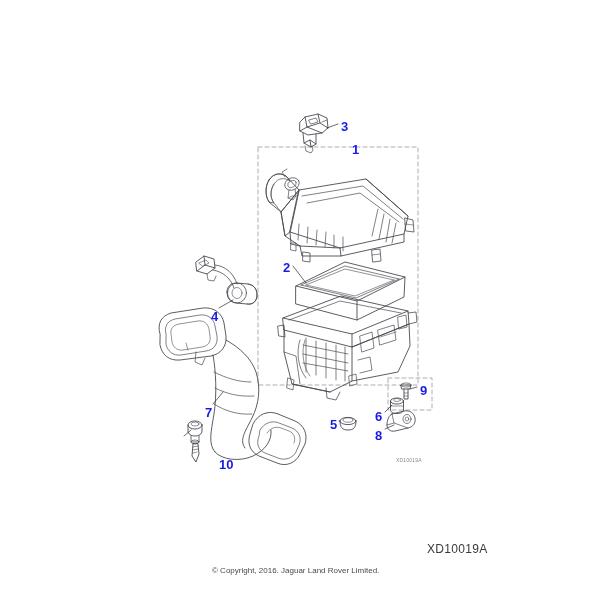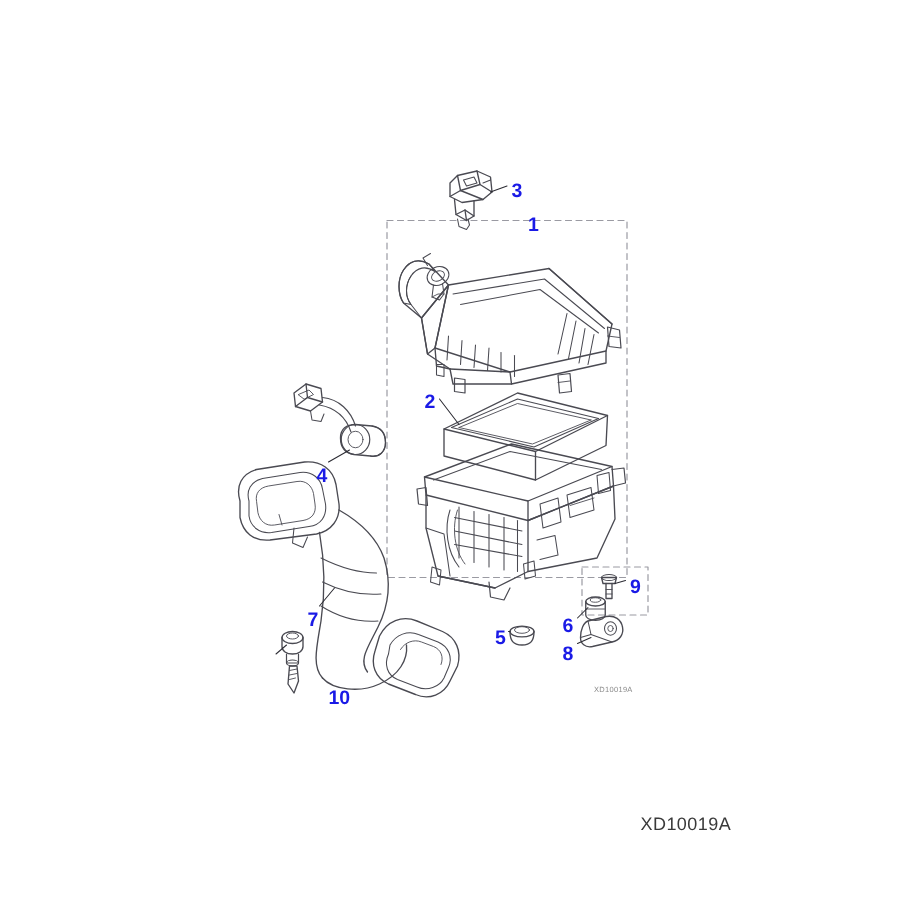--- a/index.html
+++ b/index.html
@@ -293,14 +293,15 @@
   <div class="callout" style="left:211px; top:310px;">4</div>
   <div class="callout" style="left:330px; top:418px;">5</div>
   <div class="callout" style="left:375px; top:410px;">6</div>
   <div class="callout" style="left:205px; top:406px;">7</div>
   <div class="callout" style="left:375px; top:429px;">8</div>
   <div class="callout" style="left:420px; top:384px;">9</div>
   <div class="callout" style="left:171px; top:458px;margin-left:48px;">10</div>
 
   <div id="watermark-code">XD10019A</div>
   <div id="part-code">XD10019A</div>
+  <div id="copyright">© Copyright, 2016. Jaguar Land Rover Limited.</div>
 
 </div>
 
 </body></html>

